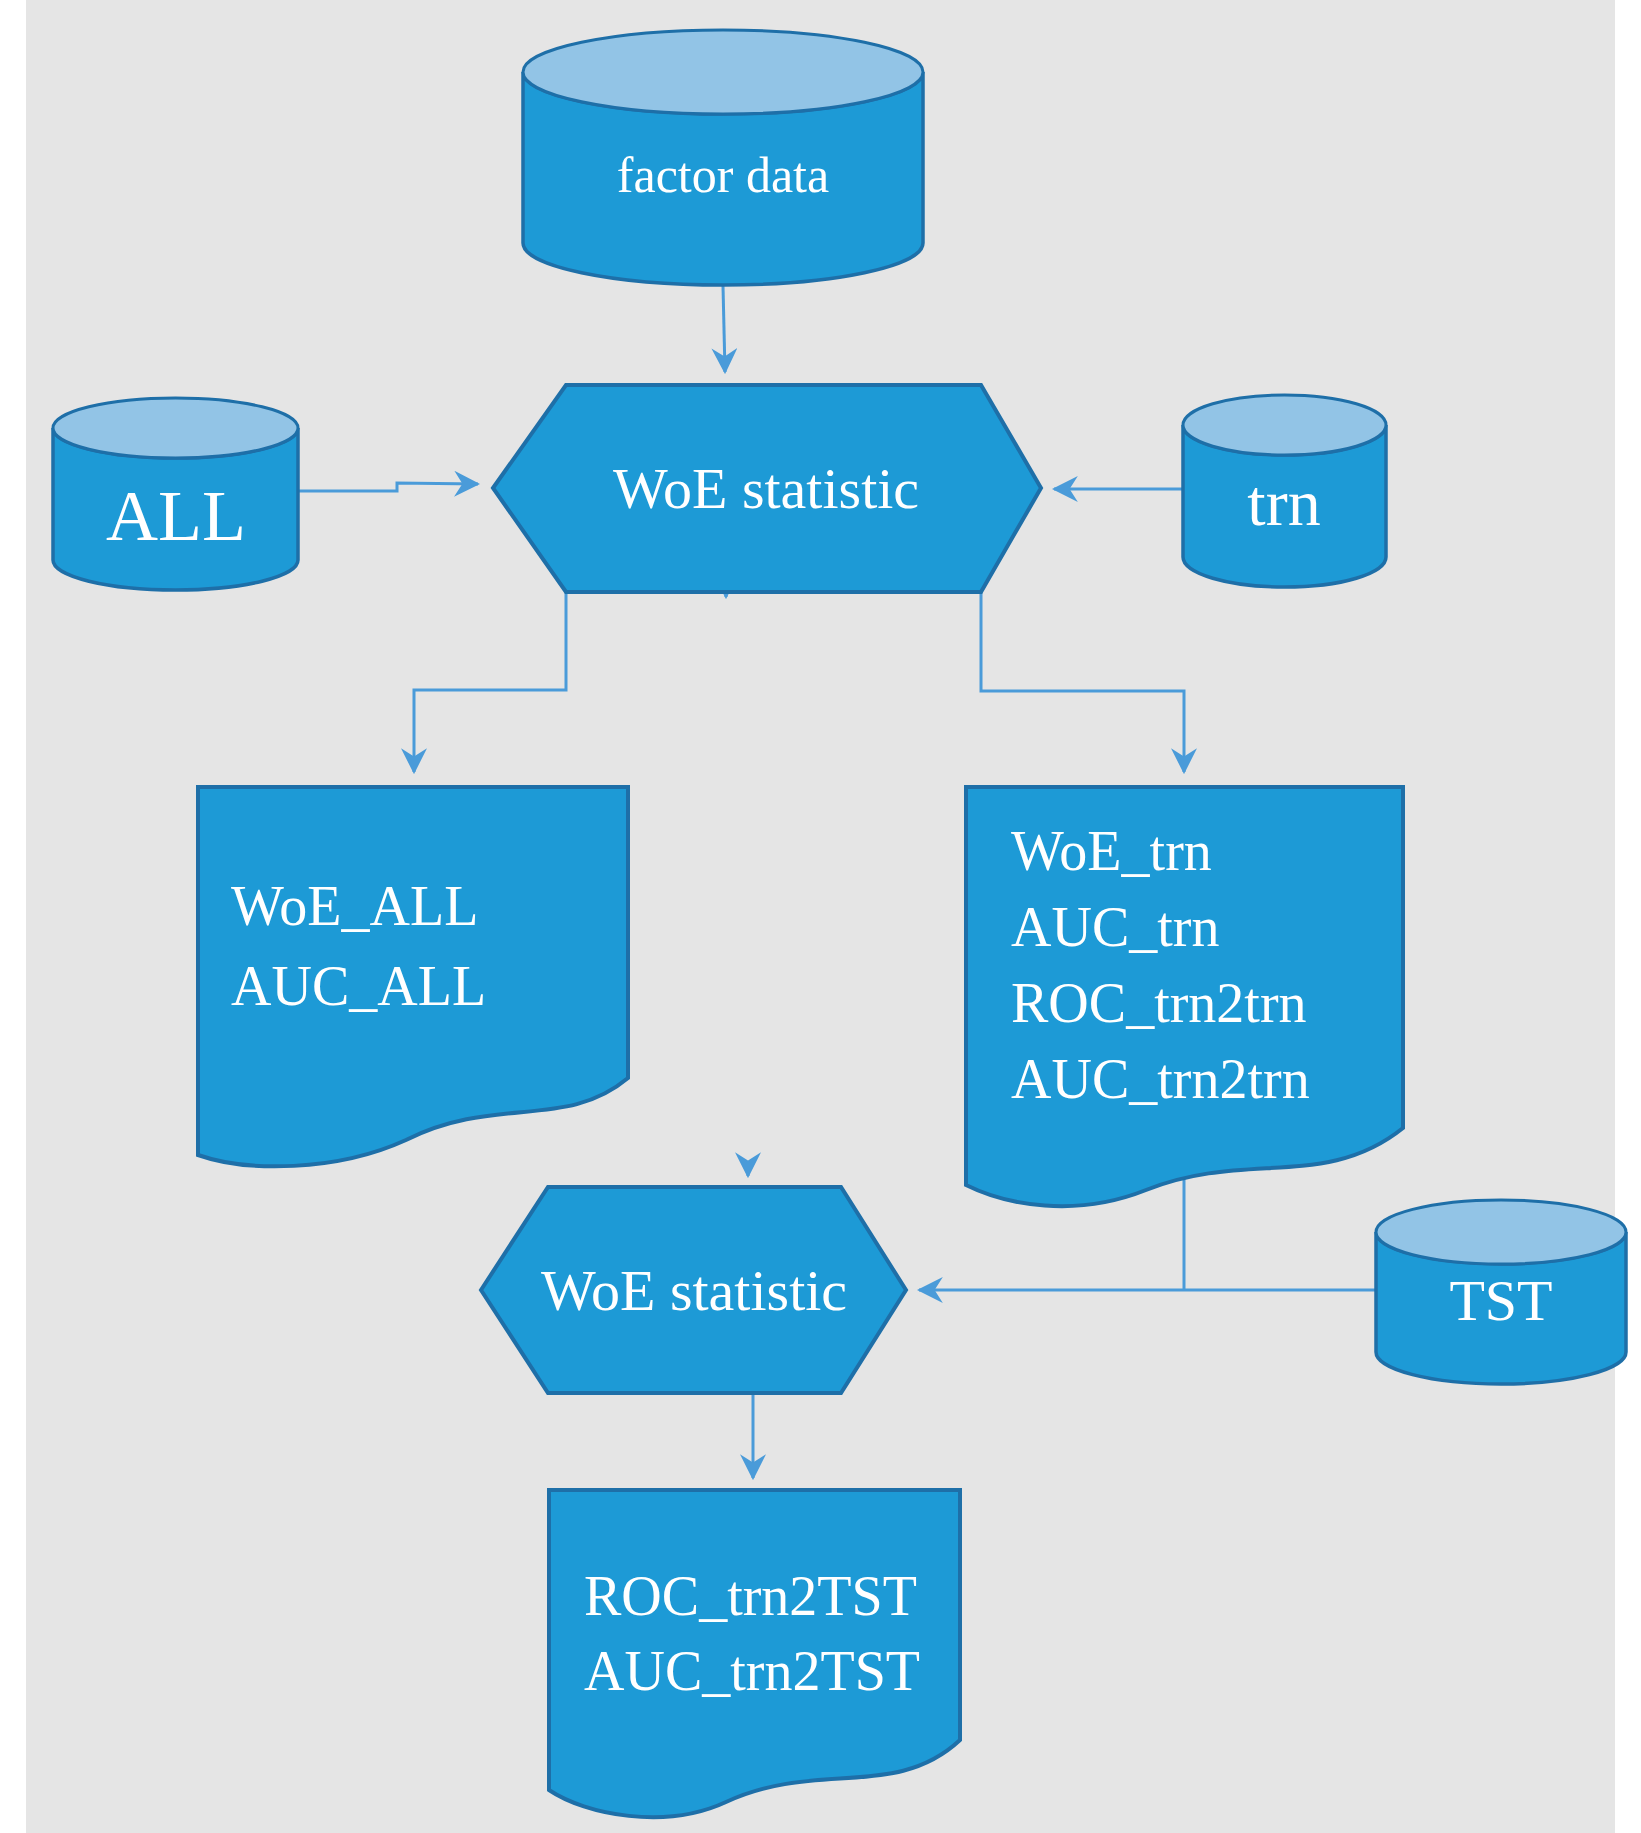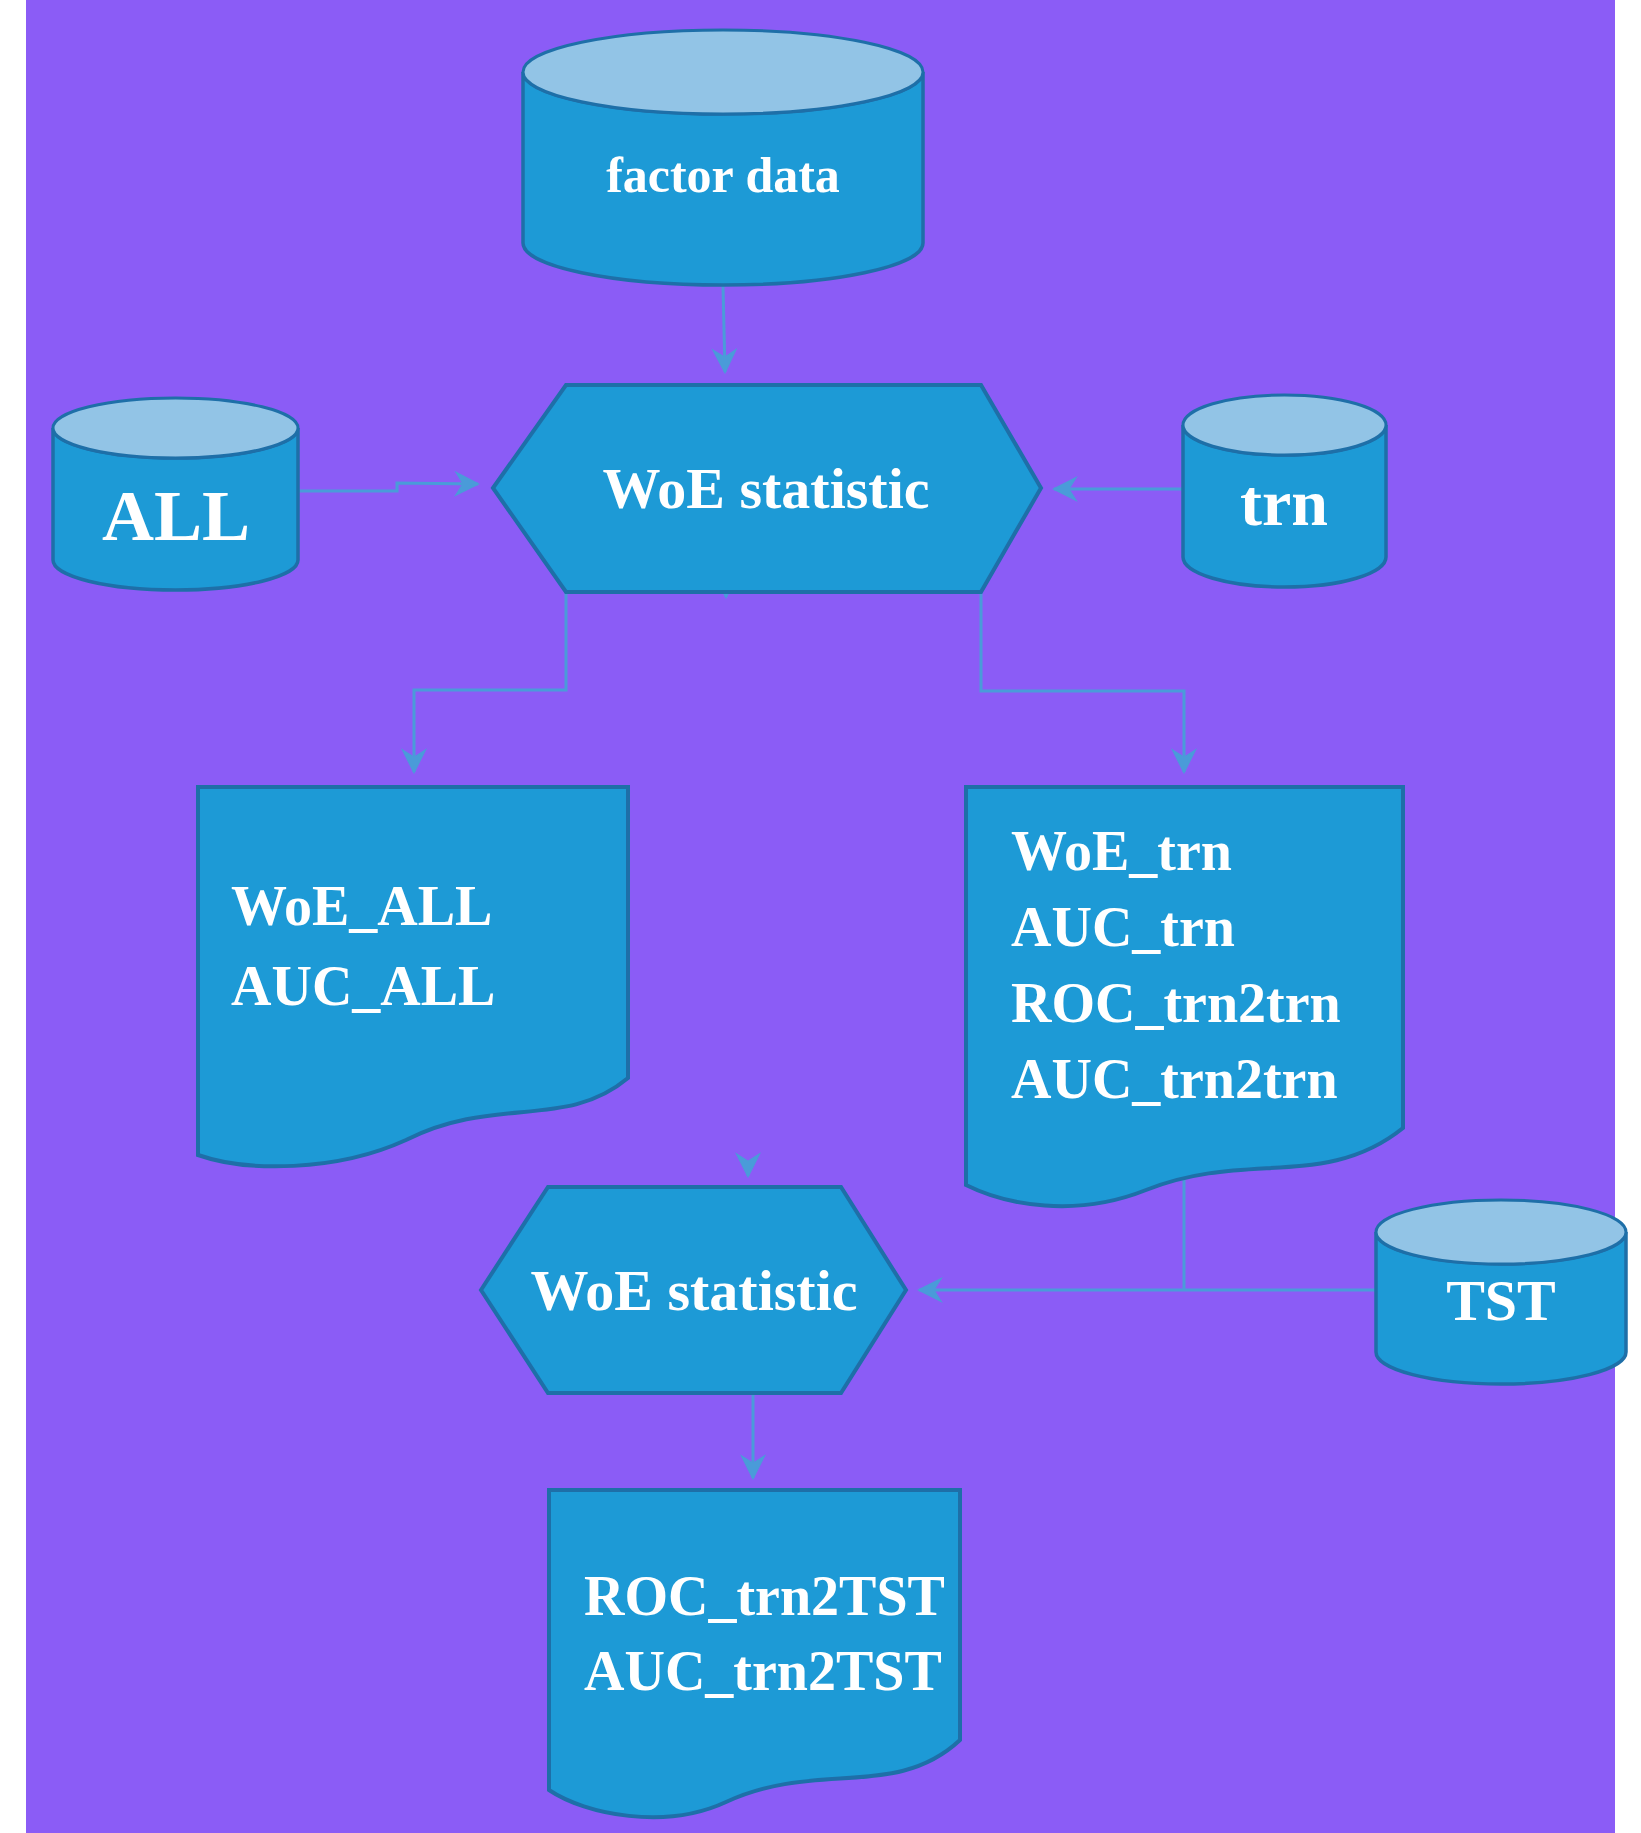--- a/index.html
+++ b/index.html
@@ -1,16 +1,16 @@
 <!DOCTYPE html>
 <html style="--shape_fill: #1d9ad6; --cylinder_top: #92c4e6; --shape_stroke: #1e6fa8; --connector: #4a9bd9; --label_text: #ffffff;"><head>
 <meta charset="utf-8">
 <style>
   html,body{margin:0;padding:0;background:#ffffff;}
-  .stage{width:1589px;height:1833px;background:#8b5cf6;position:relative;margin:0 auto;font-weight:bold;}
+  .stage{width:1589px;height:1833px;background:#e5e5e5;position:relative;margin:0 auto;}
   svg{display:block;}
   .shape{fill:var(--shape_fill);stroke:var(--shape_stroke);stroke-width:4;}
   .cyl-body{fill:var(--shape_fill);stroke:var(--shape_stroke);stroke-width:3.5;}
   .cyl-top{fill:var(--cylinder_top);stroke:var(--shape_stroke);stroke-width:3;}
   .connector{fill:none;stroke:var(--connector);stroke-width:3;}
   .arrowhead{fill:var(--connector);stroke:none;}
   text{fill:var(--label_text);font-family:"Liberation Serif","DejaVu Serif",serif;}
   .t-factor{font-size:50px;}
   .t-all{font-size:72px;}
   .t-trn{font-size:66px;}

